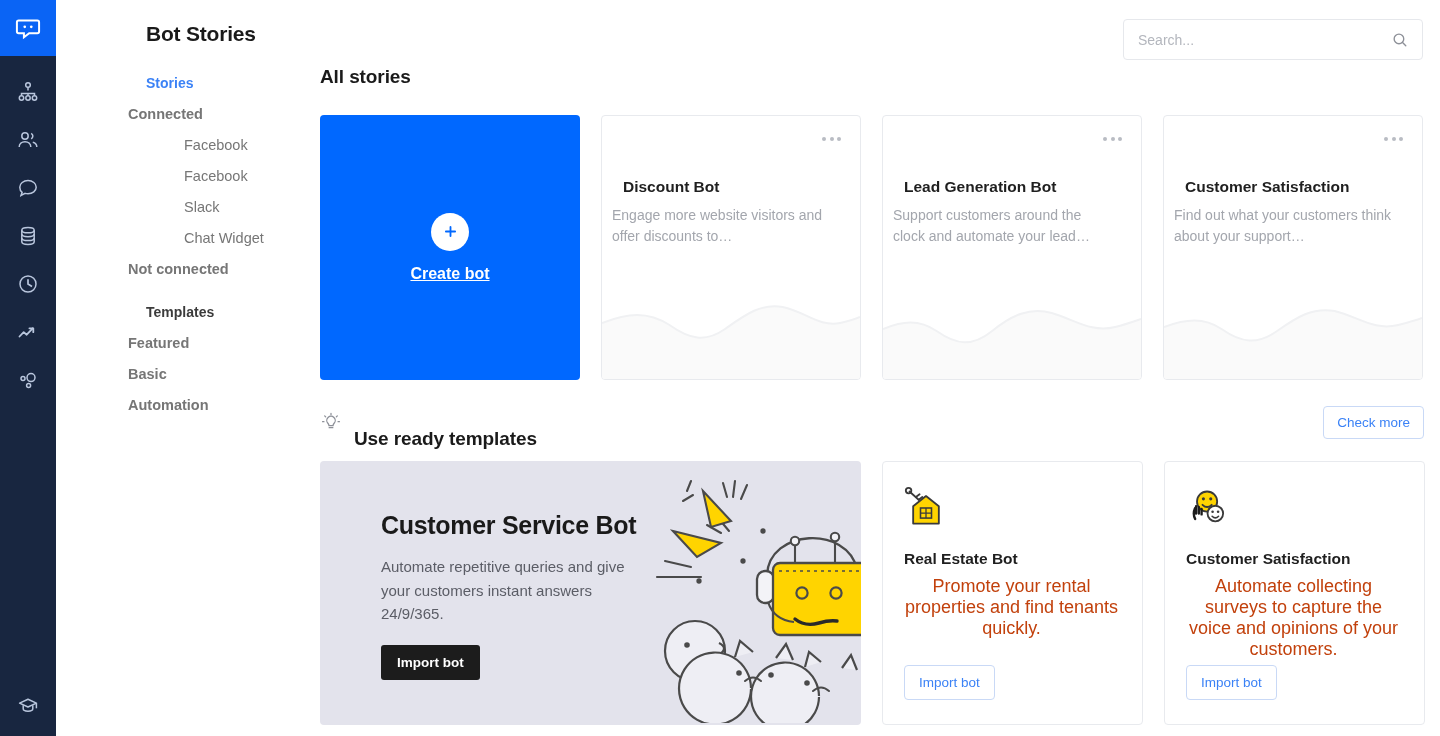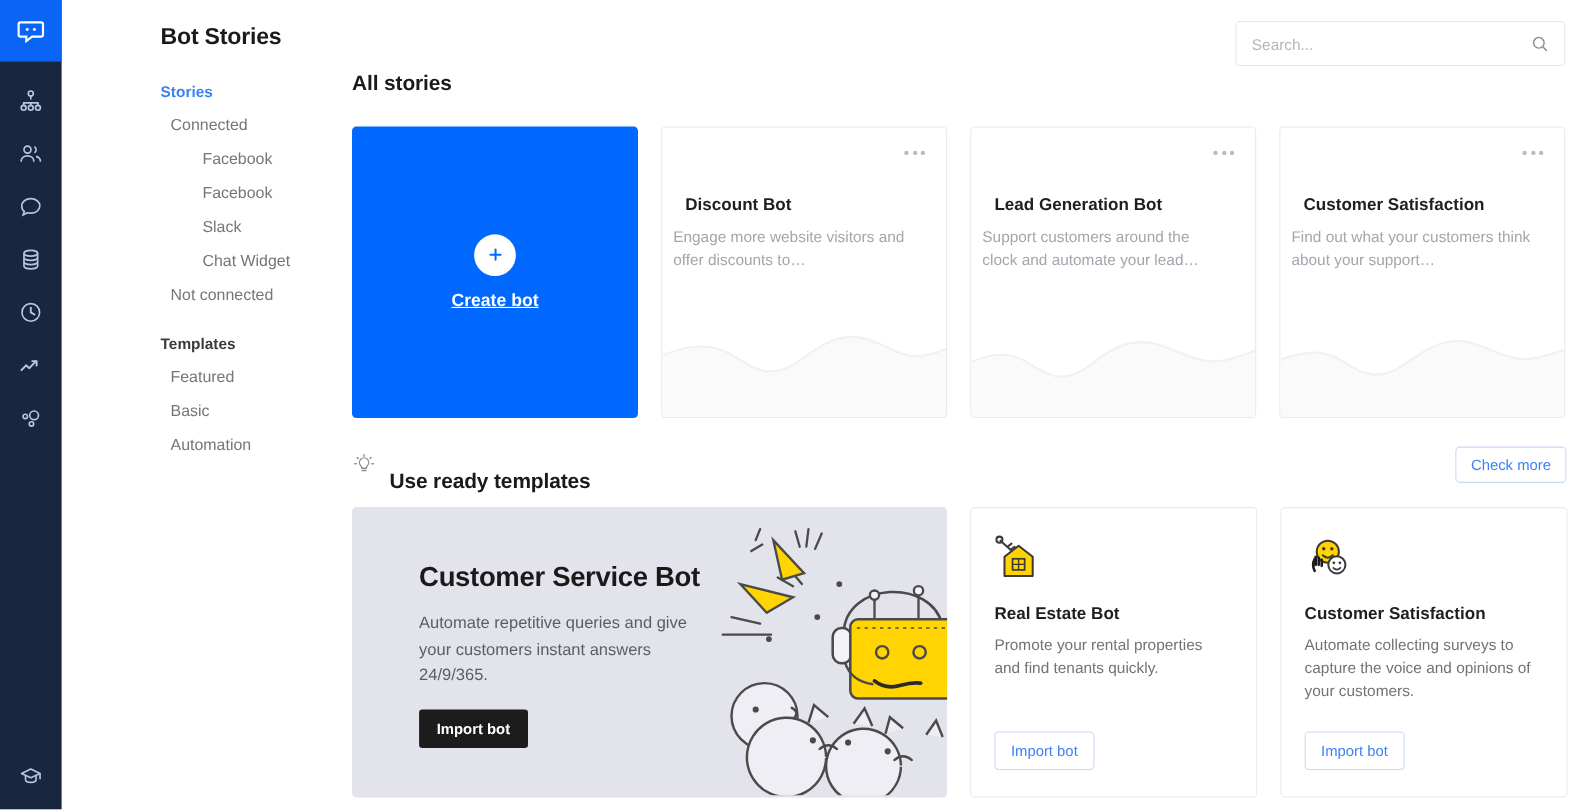--- a/index.html
+++ b/index.html
@@ -40,21 +40,21 @@
   }
   .page-title {
     font-size: 21px; font-weight: bold; color: #1a1a1a;
     padding: 0 0 0 90px; letter-spacing: -.2px;
     margin-bottom: 22px;
   }
   .nav-list { display: flex; flex-direction: column; }
   .nav-row { font-size: 14.5px; line-height: 31px; color: #767676; cursor: pointer; white-space: nowrap; }
   .nav-row.lvl0 { padding-left: 90px; color: #3b3b3b; font-weight: bold; font-size: 14px; }
   .nav-row.lvl0.active { color: #3b82f6; font-weight: bold; }
-  .nav-row.lvl1 { padding-left: 99px; }
+  .nav-row.lvl1 { padding-left: 72px; font-weight: bold; }
   .nav-row.lvl2 { padding-left: 128px; }
   .nav-gap { height: 12px; }
 
   
   .main { flex: 1; height: 736px; position: relative; background: #fff; overflow: hidden; }
 
   .search-wrap {
     position: absolute; top: 19px; right: 17px;
     width: 300px; height: 41px;
     border: 1px solid #e6e8ec; border-radius: 4px;
@@ -139,21 +139,21 @@
     font-family: "Liberation Sans", sans-serif;
   }
   .banner-art { position: absolute; right: -4px; top: 4px; }
 
   .tpl-card {
     width: 261px; height: 264px; background: #fff;
     border: 1px solid #e8eaee; border-radius: 4px; position: relative;
   }
   .tpl-icon { position: absolute; left: 21px; top: 24px; }
   .tpl-name { position: absolute; left: 21px; top: 88px; font-size: 15.5px; font-weight: bold; color: #1f1f1f; }
-  .tpl-desc { position: absolute; left: 21px; top: 114px; width: 215px; font-size: 14px; line-height: 21px; color: #737373; }
+  .tpl-desc { position: absolute; left: 21px; top: 114px; width: 215px; font-size: 18px; line-height: 21px; color: #c2410c; text-align: center; }
   .btn-outline {
     position: absolute; left: 21px; bottom: 24px;
     border: 1px solid #c9d9f6; border-radius: 4px; background: #fff;
     color: #3b82f6; font-size: 13.5px; padding: 9px 14px; cursor: pointer;
     font-family: "Liberation Sans", sans-serif;
   }
 </style>
 </head>
 <body>
 

